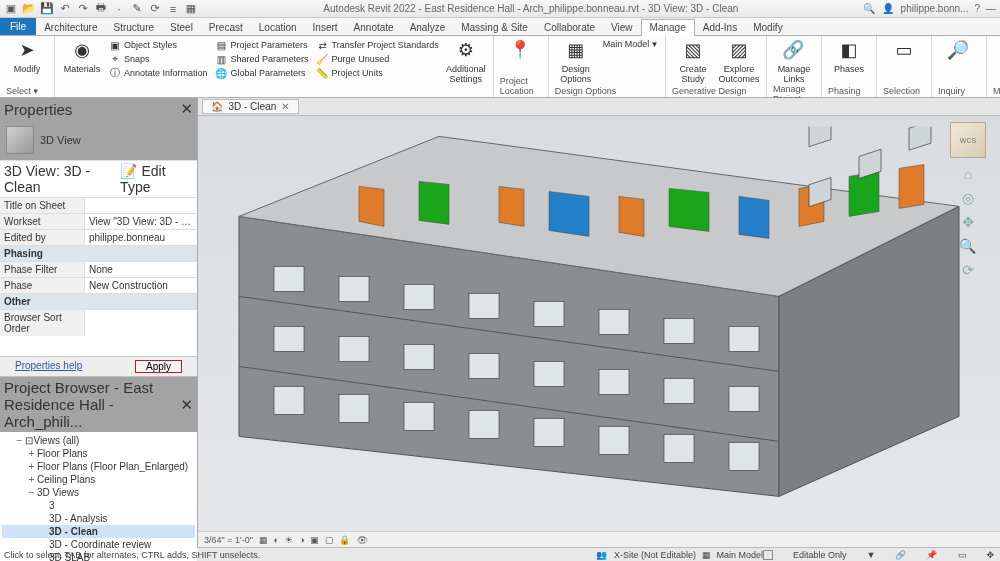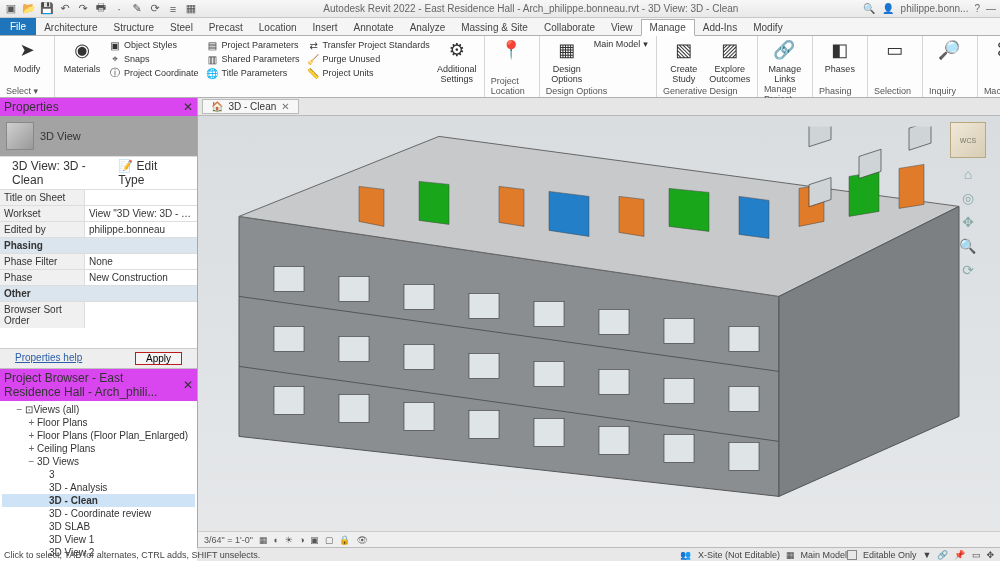--- a/index.html
+++ b/index.html
@@ -22,30 +22,30 @@
 .ribbon-group .label { text-align: left; font-size: 9px; color: #555; padding-bottom: 1px; }
 .big-btn { display: flex; flex-direction: column; align-items: center; justify-content: center; width: 42px; font-size: 9px; text-align: center; gap: 2px; cursor: pointer; }
 .big-btn .icn { width: 24px; height: 24px; display: flex; align-items: center; justify-content: center; font-size: 18px; }
 .small-row { display: flex; flex-direction: column; gap: 0; }
 .small-btn { display: flex; align-items: center; gap: 3px; font-size: 9px; cursor: pointer; white-space: nowrap; padding: 1px 2px; }
 .small-btn .icn { width: 12px; height: 12px; display: inline-flex; align-items: center; justify-content: center; font-size: 10px; }
 
 .workspace { display: flex; height: calc(561px - 18px - 18px - 62px - 14px); }
 .left-panels { width: 198px; display: flex; flex-direction: column; border-right: 1px solid #aaa; background: #f6f6f6; }
 .panel { border-bottom: 1px solid #c0c0c0; }
-.panel-title { background: #d946ef; padding: 2px 4px; font-size: 12px; display: flex; justify-content: space-between; align-items: center; }
+.panel-title { background: #a3a3a3; padding: 2px 4px; font-size: 15px; display: flex; justify-content: space-between; align-items: center; }
 .panel-title .x { cursor: pointer; }
 .prop-head { display: flex; align-items: center; padding: 6px; gap: 6px; background: #a3a3a3; }
 .prop-cube { width: 28px; height: 28px; background: linear-gradient(135deg,#d0d0d0,#999); border: 1px solid #888; }
 .prop-row { display: flex; font-size: 10px; border-top: 1px solid #ddd; background: #fff; }
 .prop-row .k { width: 85px; padding: 2px 4px; background: #f0f0f0; border-right: 1px solid #ddd; }
 .prop-row .v { flex: 1; padding: 2px 4px; overflow: hidden; text-overflow: ellipsis; white-space: nowrap; }
 .prop-row.head { background: #dbe5ee; }
 .prop-row.head .k { width: 100%; background: #dbe5ee; border: none; font-weight: 600; }
-.edit-type { display: flex; justify-content: space-between; padding: 2px 12px; background: #fff; border-top: 1px solid #ddd; font-size: 12px; }
+.edit-type { display: flex; justify-content: space-between; padding: 2px 4px; background: #fff; border-top: 1px solid #ddd; font-size: 14px; }
 .prop-footer { display: flex; justify-content: space-between; padding: 3px 15px; background: #eee; border-top: 1px solid #ccc; font-size: 10px; }
 .prop-footer a { color: #2a5da8; text-decoration: underline; cursor: pointer; }
 .prop-footer button { font-size: 10px; padding: 0 10px; border: 1px solid #b91c1c; background: #f4f4f4; }
 
 .tree { flex: 1; overflow: auto; background: #fff; font-size: 10px; padding: 2px; }
 .tree-item { padding: 1px 2px 1px 0; white-space: nowrap; cursor: pointer; display: flex; align-items: center; }
 .tree-item .tw { width: 11px; display: inline-block; text-align: center; color: #666; }
 .tree-item.sel { background: #cfe3f7; }
 .indent1 { padding-left: 12px; } .indent2 { padding-left: 24px; } .indent3 { padding-left: 36px; }
 
@@ -57,21 +57,21 @@
 .nav-wheel { position: absolute; top: 6px; right: 10px; width: 44px; text-align: center; }
 .view-cube { width: 36px; height: 36px; background: linear-gradient(135deg,#f0e8d8,#d8cdb4); border: 1px solid #b8a880; margin: 0 auto; font-size: 7px; display: flex; align-items:center; justify-content:center; color:#776; }
 .nav-icons { display:flex; flex-direction:column; gap:6px; align-items:center; margin-top:8px; }
 .nav-icons span { width:18px; height:18px; color:#8aa; font-size:14px; cursor:pointer; }
 .view-bottom-bar { height: 16px; background: #efefef; border-top: 1px solid #ccc; display: flex; align-items: center; padding: 0 6px; gap: 6px; font-size: 9px; color: #555; }
 .view-bottom-bar span { cursor: pointer; }
 
 .status-bar { height: 14px; background: #e8e8e8; border-top: 1px solid #bbb; display: flex; align-items: center; font-size: 9px; color: #444; }
 .status-bar .left { flex: 1; padding-left: 4px; }
 .status-bar .mid { display: flex; align-items: center; gap: 6px; }
-.status-bar .right { display: flex; align-items: center; gap: 6px; padding-right: 6px; }
+.status-bar .right { display: flex; align-items: center; gap: 20px; padding-right: 6px; }
 .chk { width: 10px; height: 10px; border: 1px solid #888; display: inline-block; vertical-align: middle; }
 
 
 .building { position:absolute; left:50%; top:50%; transform:translate(-50%,-52%); width:760px; height:380px; }
 .building svg { width:100%; height:100%; }
 </style>
 </head>
 <body>
 
 <div class="title-bar">
@@ -136,35 +136,35 @@
         <div class="small-btn">
             <span class="icn">▣</span>
             <span>Object Styles</span>
           </div>
         <div class="small-btn">
             <span class="icn">⌖</span>
             <span>Snaps</span>
           </div>
         <div class="small-btn">
             <span class="icn">ⓘ</span>
-            <span>Project Coordinate</span>
+            <span>Annotate Information</span>
           </div>
       </div>
       <div class="small-row">
         <div class="small-btn">
             <span class="icn">▤</span>
             <span>Project Parameters</span>
           </div>
         <div class="small-btn">
             <span class="icn">▥</span>
             <span>Shared Parameters</span>
           </div>
         <div class="small-btn">
             <span class="icn">🌐</span>
-            <span>Title Parameters</span>
+            <span>Global Parameters</span>
           </div>
       </div>
       <div class="small-row">
         <div class="small-btn">
             <span class="icn">⇄</span>
             <span>Transfer Project Standards</span>
           </div>
         <div class="small-btn">
             <span class="icn">🧹</span>
             <span>Purge Unused</span>

